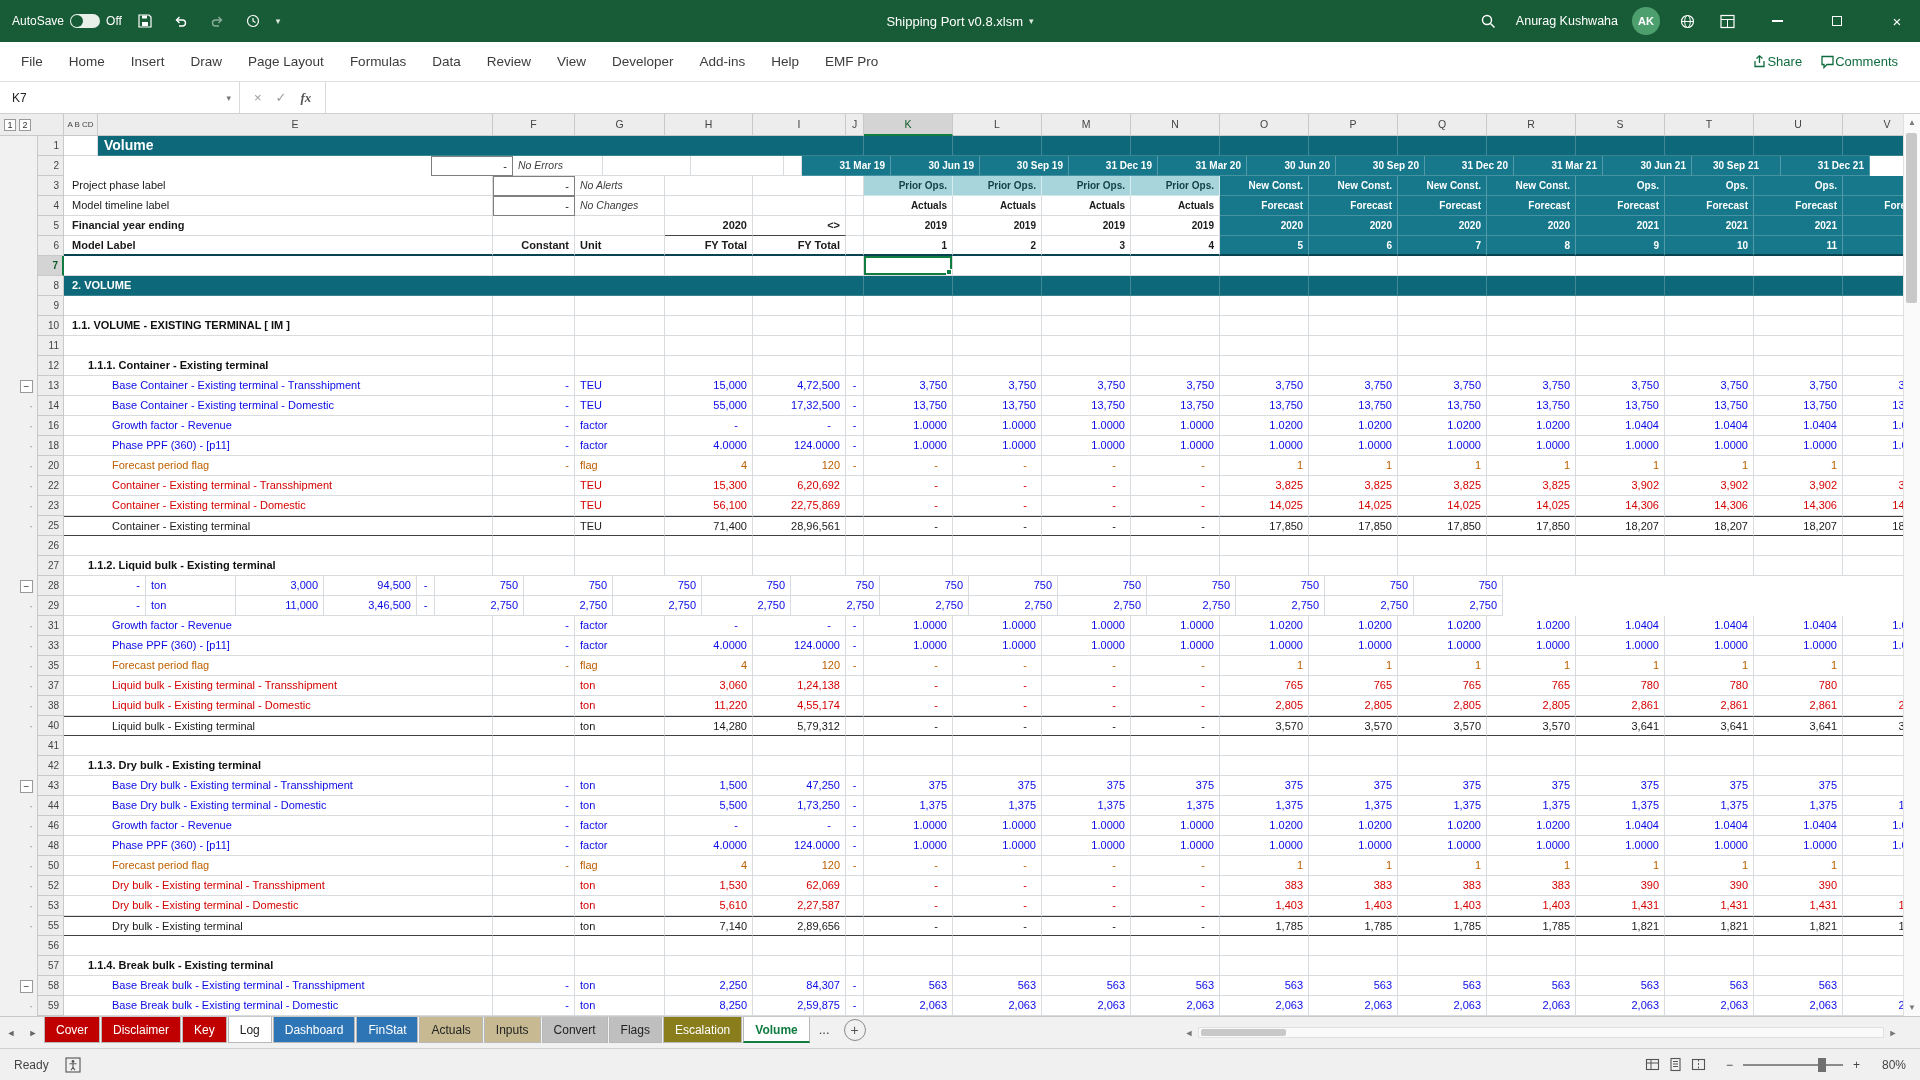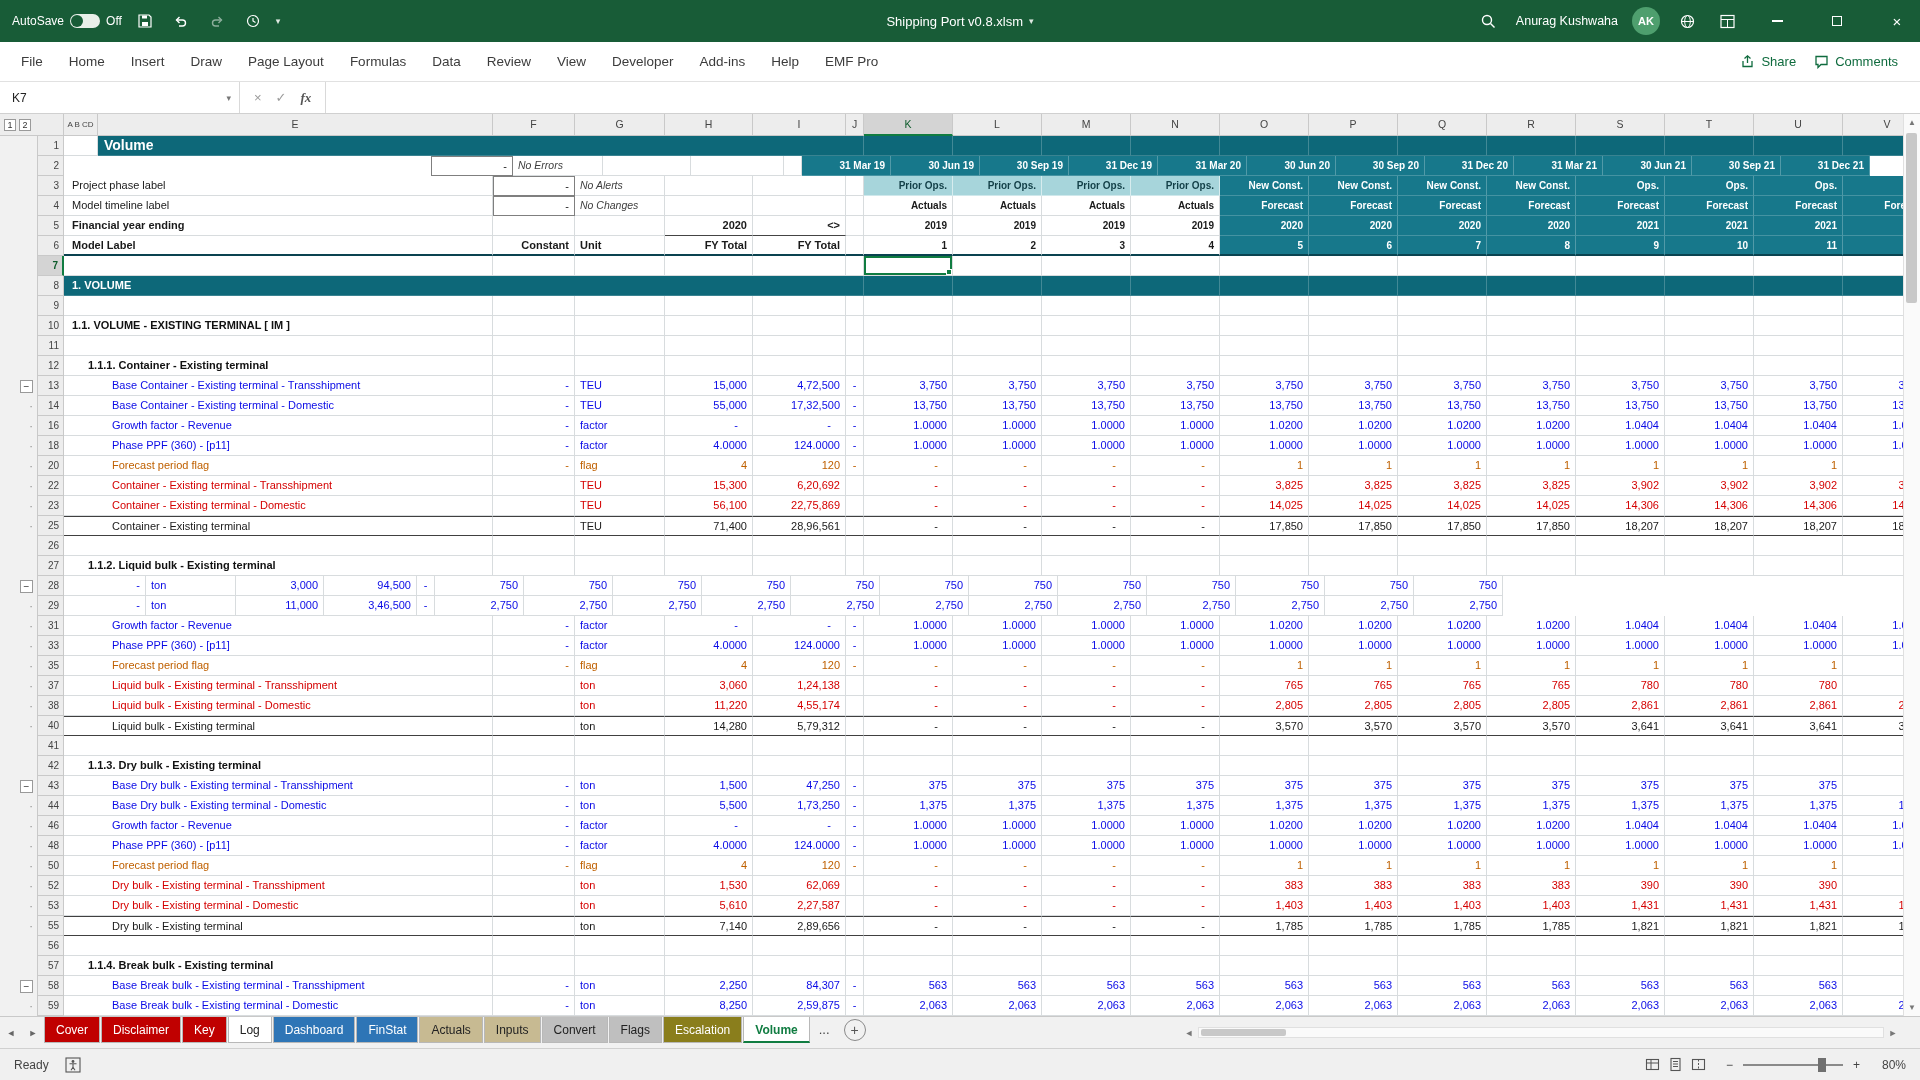--- a/index.html
+++ b/index.html
@@ -20,21 +20,21 @@
   .avatar { width:28px; height:28px; border-radius:50%; background:#4E9F6E; color:#fff; font-size:11px; font-weight:bold; display:flex; align-items:center; justify-content:center; }
   .winbtn { width:46px; height:42px; display:flex; align-items:center; justify-content:center; font-size:15px; }
   .winline { width:11px; border-top:2px solid #fff; display:block; }
   .winbox { width:10px; height:10px; border:1.5px solid #fff; display:block; }
 
   
   .ribbonbar { position:absolute; top:42px; left:0; width:1920px; height:40px; background:#fff; border-bottom:1px solid #E1E1E1; display:flex; align-items:center; }
   .rtabs { display:flex; align-items:center; padding-left:8px; }
   .rtab { padding:0 13px; font-size:13.5px; color:#3C3C3C; line-height:40px; white-space:nowrap; }
   .ribbon-right { margin-left:auto; display:flex; align-items:center; gap:18px; padding-right:22px; }
-  .rr-btn { display:flex; align-items:center; gap:6px; font-size:13px; color:#0F6B3E; }
+  .rr-btn { display:flex; align-items:center; font-size:13px; color:#0F6B3E; }
 
   
   .formulabar { position:absolute; top:82px; left:0; width:1920px; height:32px; background:#fff; border-bottom:1px solid #D0D0D0; display:flex; align-items:stretch; }
   .namebox { width:240px; border-right:1px solid #D9D9D9; display:flex; align-items:center; font-size:12px; color:#222; padding-left:12px; }
   .namebox .chevg { margin-left:auto; padding-right:8px; color:#777; font-size:9px; }
   .fxbtns { display:flex; align-items:center; gap:14px; padding:0 14px; border-right:1px solid #D9D9D9; color:#9a9a9a; font-size:13px; }
   .fxit { font-style:italic; font-family:"Liberation Serif",serif; font-weight:bold; color:#555; }
   .fml { flex:1; }
 
   
@@ -287,21 +287,21 @@
       <div class="c num b-t" style="width: 89px;">31 Mar 19</div>
       <div class="c num b-t" style="width: 89px;">30 Jun 19</div>
       <div class="c num b-t" style="width: 89px;">30 Sep 19</div>
       <div class="c num b-t" style="width: 89px;">31 Dec 19</div>
       <div class="c num b-t" style="width: 89px;">31 Mar 20</div>
       <div class="c num b-t" style="width: 89px;">30 Jun 20</div>
       <div class="c num b-t" style="width: 89px;">30 Sep 20</div>
       <div class="c num b-t" style="width: 89px;">31 Dec 20</div>
       <div class="c num b-t" style="width: 89px;">31 Mar 21</div>
       <div class="c num b-t" style="width: 89px;">30 Jun 21</div>
-      <div class="c num b-t" style="width: 89px;">30 Sep 21</div>
+      <div class="c num b-t" style="width: 89px; text-align: center;">30 Sep 21</div>
       <div class="c num b-t" style="width: 89px;">31 Dec 21</div>
     </div>
     <div class="grow">
       <div class="gut"></div>
       <div class="rh" style="width: 26px;">3</div>
       <div class="c lab hlab" style="width: 429px;">Project phase label</div>
       <div class="c num fbox" style="width: 82px;">-</div>
       <div class="c lab note" style="width: 90px;">No Alerts</div>
       <div class="c num bold" style="width: 88px;"></div>
       <div class="c num bold" style="width: 93px;"></div>
@@ -405,21 +405,21 @@
       <div class="c num" style="width: 89px;"></div>
       <div class="c num" style="width: 89px;"></div>
       <div class="c num" style="width: 89px;"></div>
       <div class="c num" style="width: 89px;"></div>
       <div class="c num" style="width: 89px;"></div>
       <div class="c num" style="width: 89px;"></div>
     </div>
     <div class="grow">
       <div class="gut"></div>
       <div class="rh" style="width: 26px;">8</div>
-      <div class="c teal lab sec1" style="width: 800px;">1. VOLUME</div>
+      <div class="c teal lab sec1" style="width: 800px;">2. VOLUME</div>
       <div class="c teal" style="width: 89px;"></div>
       <div class="c teal" style="width: 89px;"></div>
       <div class="c teal" style="width: 89px;"></div>
       <div class="c teal" style="width: 89px;"></div>
       <div class="c teal" style="width: 89px;"></div>
       <div class="c teal" style="width: 89px;"></div>
       <div class="c teal" style="width: 89px;"></div>
       <div class="c teal" style="width: 89px;"></div>
       <div class="c teal" style="width: 89px;"></div>
       <div class="c teal" style="width: 89px;"></div>

